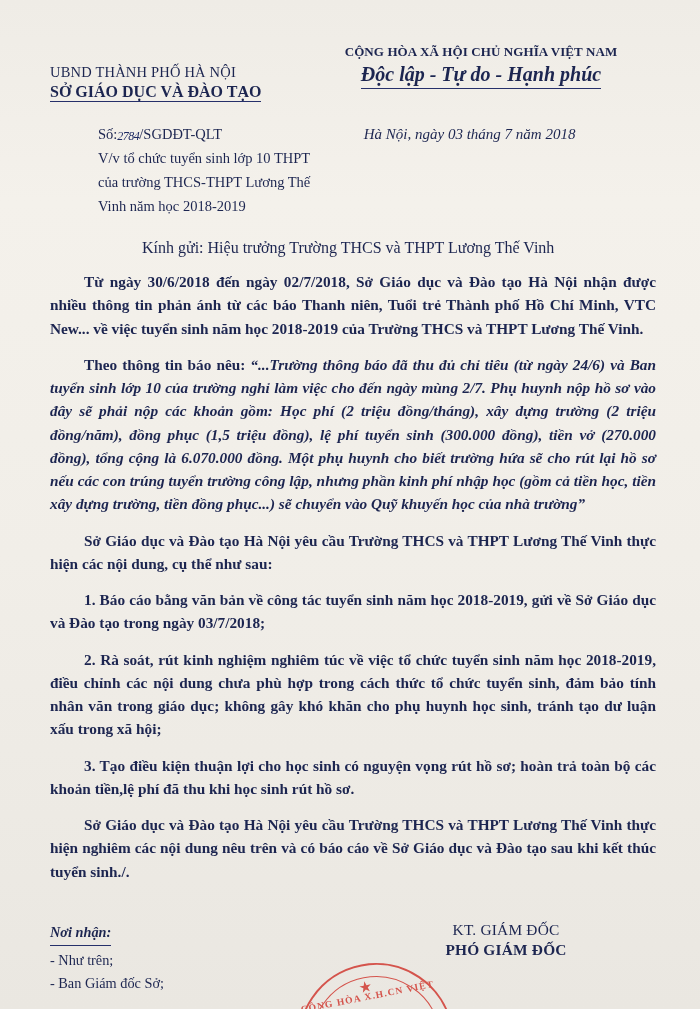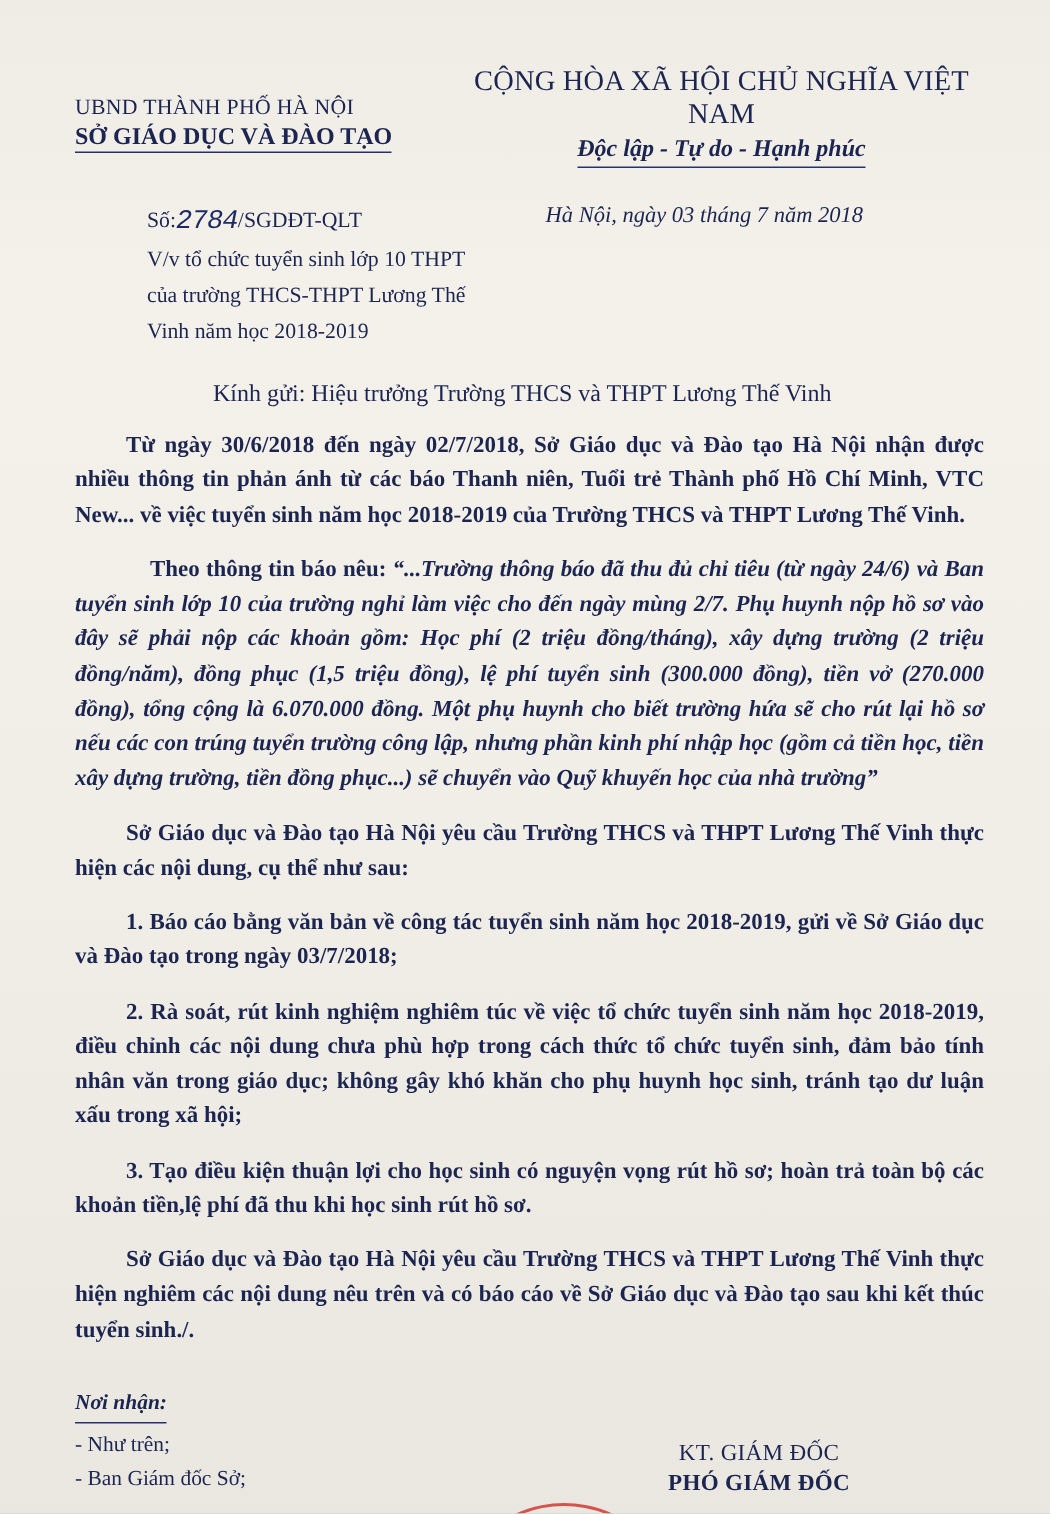--- a/index.html
+++ b/index.html
@@ -52,26 +52,26 @@
   }
   .org2 {
     font-size: 16px;
     font-weight: bold;
     margin-top: 2px;
     display: inline-block;
     border-bottom: 1.3px solid #26306a;
     padding-bottom: 0;
   }
   .nation1 {
-    font-size: 19px;
-    font-weight: normal;
+    font-size: 13px;
+    font-weight: bold;
     letter-spacing: .1px;
   }
   .nation2 {
-    font-size: 16px;
+    font-size: 20px;
     font-weight: bold;
     font-style: italic;
     margin-top: 3px;
     display: inline-block;
     border-bottom: 1.3px solid #26306a;
     padding-bottom: 2px;
   }
 
   
   .subhdr {
@@ -83,23 +83,23 @@
   .ref {
     width: 300px;
     padding-left: 48px;
     font-size: 14.5px;
     line-height: 1.45;
   }
   .ref .numline {
     white-space: nowrap;
   }
   .ref .handwritten {
-    font-family: Liberation Mono, monospace;
-    font-style: italic;
-    font-size: 18px;
+    font-family: Liberation Serif, serif;
+    font-style: italic;
+    font-size: 12px;
     color: #1d2a63;
     letter-spacing: -.5px;
     position: relative;
     top: 1px;
   }
   .ref .vv {
     display: block;
     margin-top: 3px;
   }
   .place-date {
@@ -121,30 +121,28 @@
     line-height: 1.52;
     text-align: justify;
     text-indent: 34px;
     font-weight: bold;
   }
   p.para.quote {
     font-style: italic;
   }
   p.para .normal {
     font-style: normal;
-    margin-left: 16px;
   }
 
   
   .footer {
     display: flex;
     justify-content: space-between;
-    margin-top: 26px;
-    position: relative;
-    align-items: flex-end;
+    margin-top: 38px;
+    position: relative;
   }
   .recv {
     width: 250px;
     font-size: 14.3px;
     line-height: 1.6;
   }
   .recv .title {
     font-style: italic;
     font-weight: bold;
     display: inline-block;

